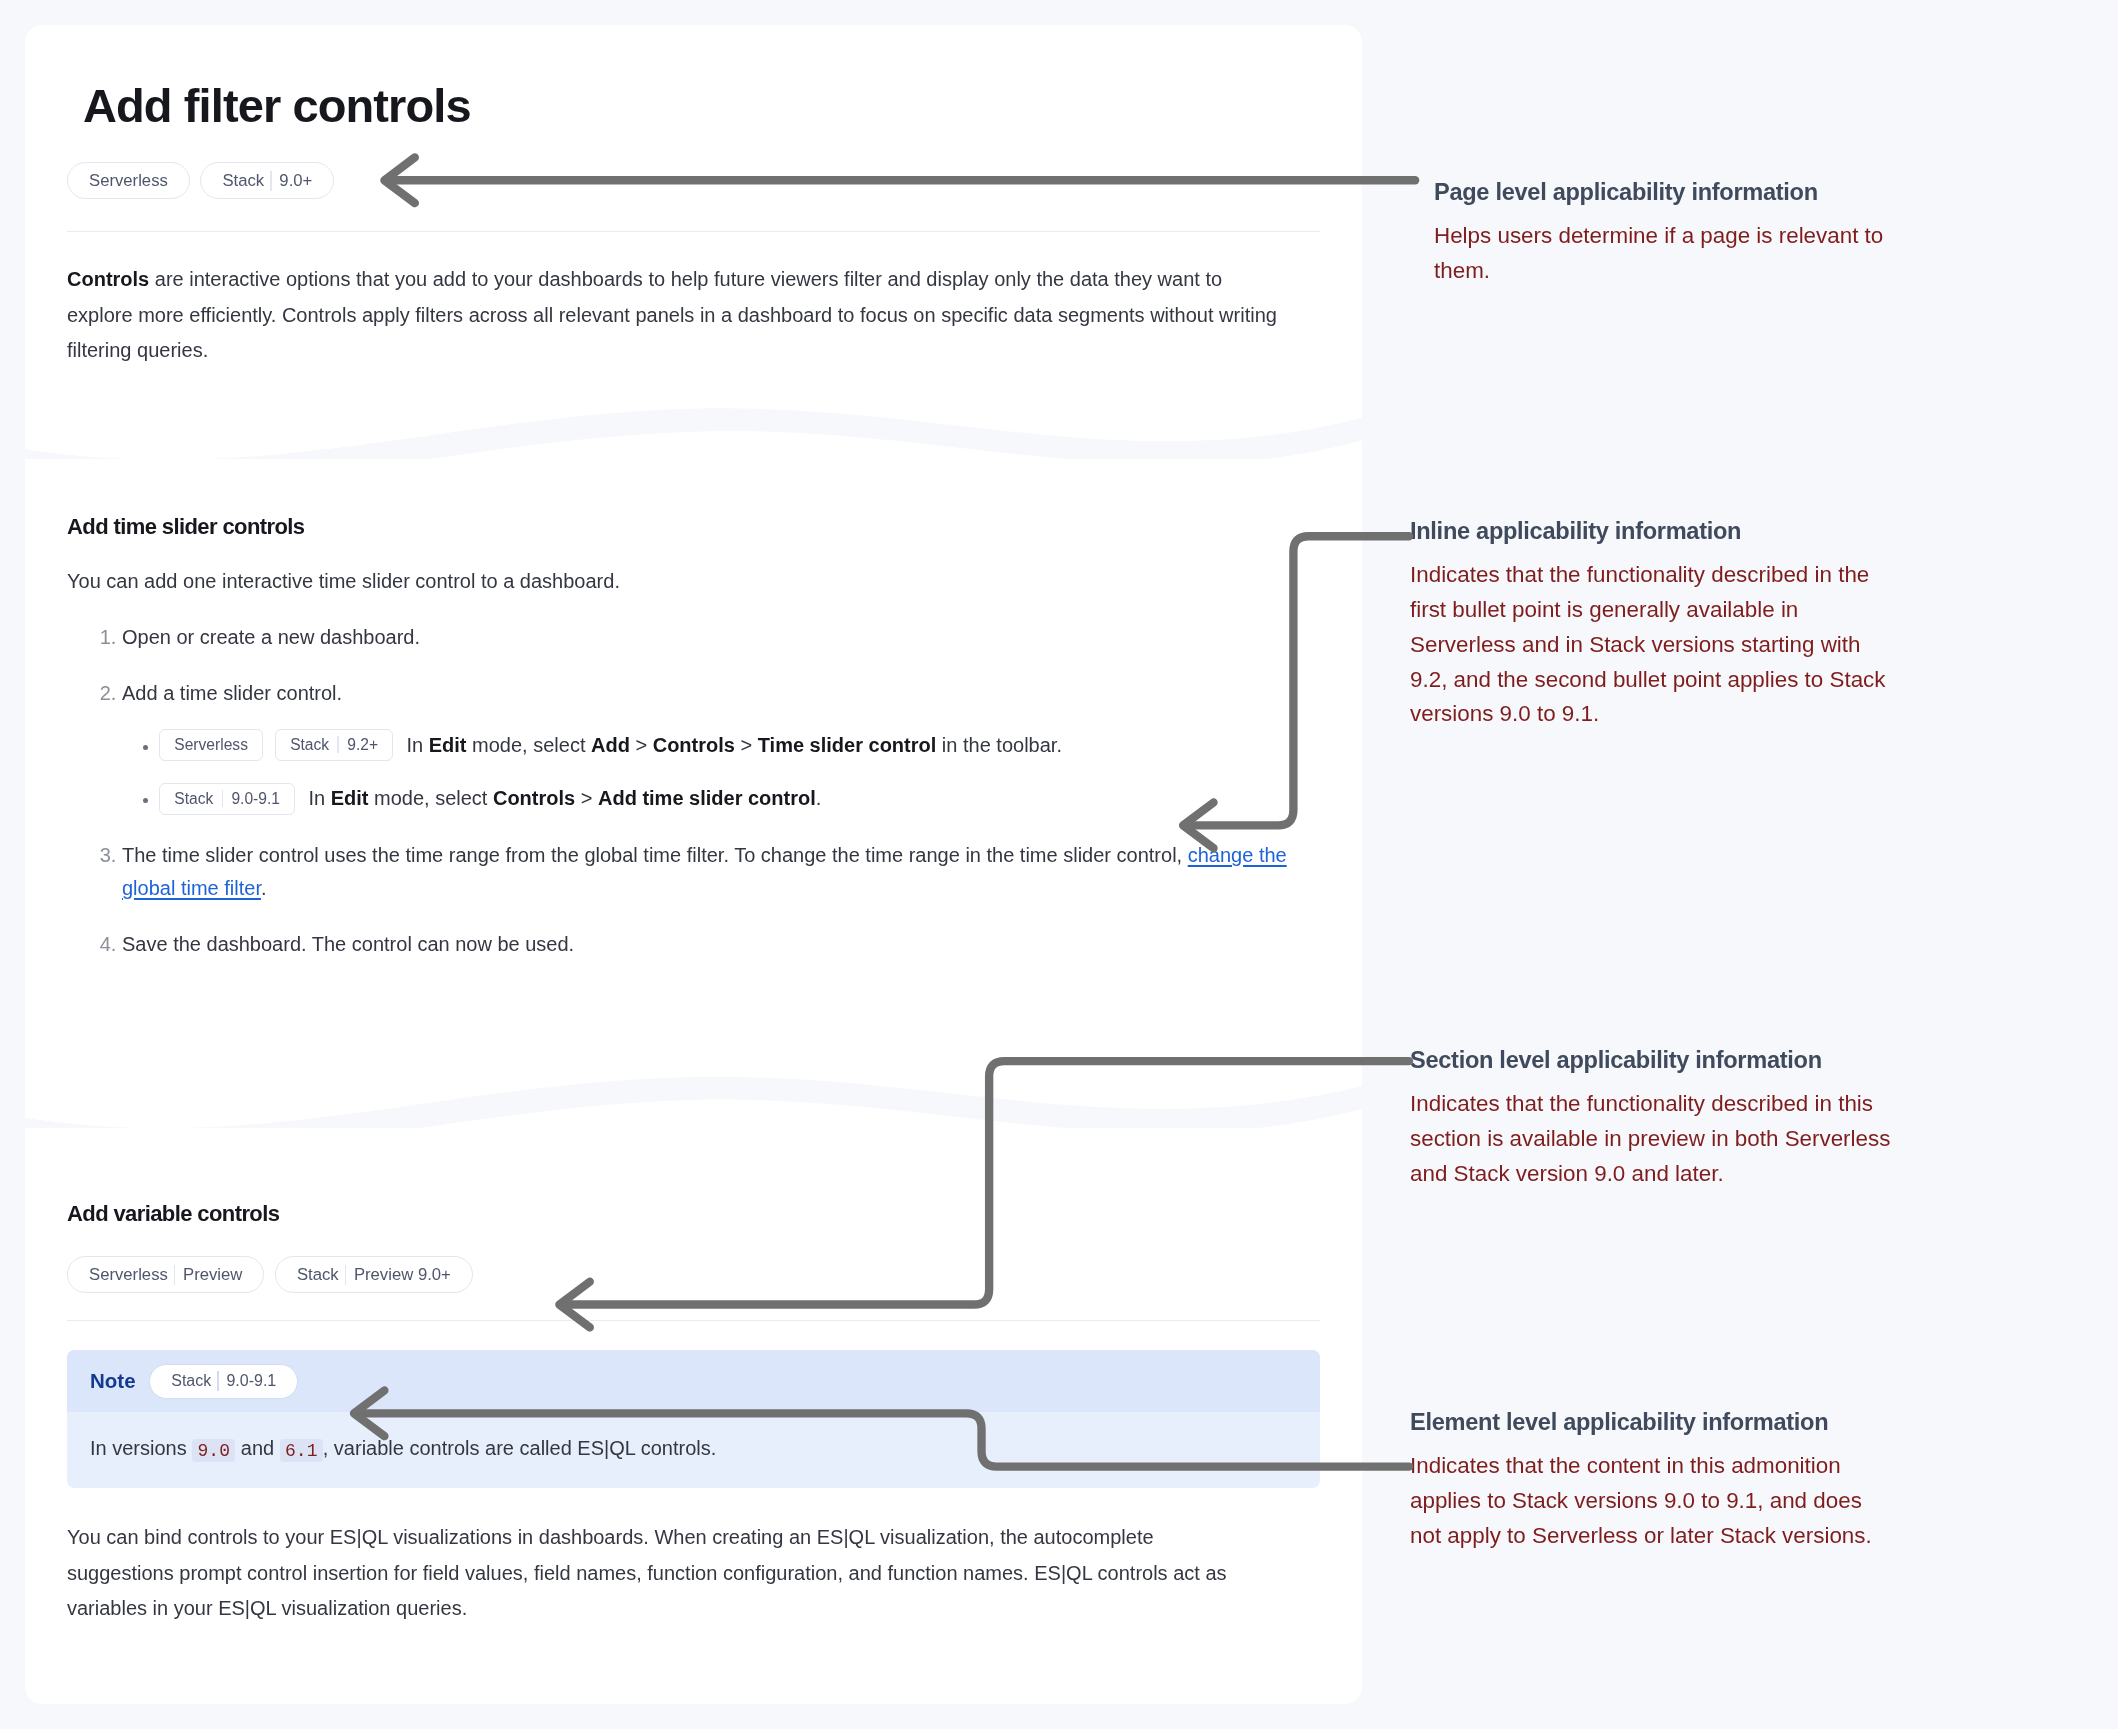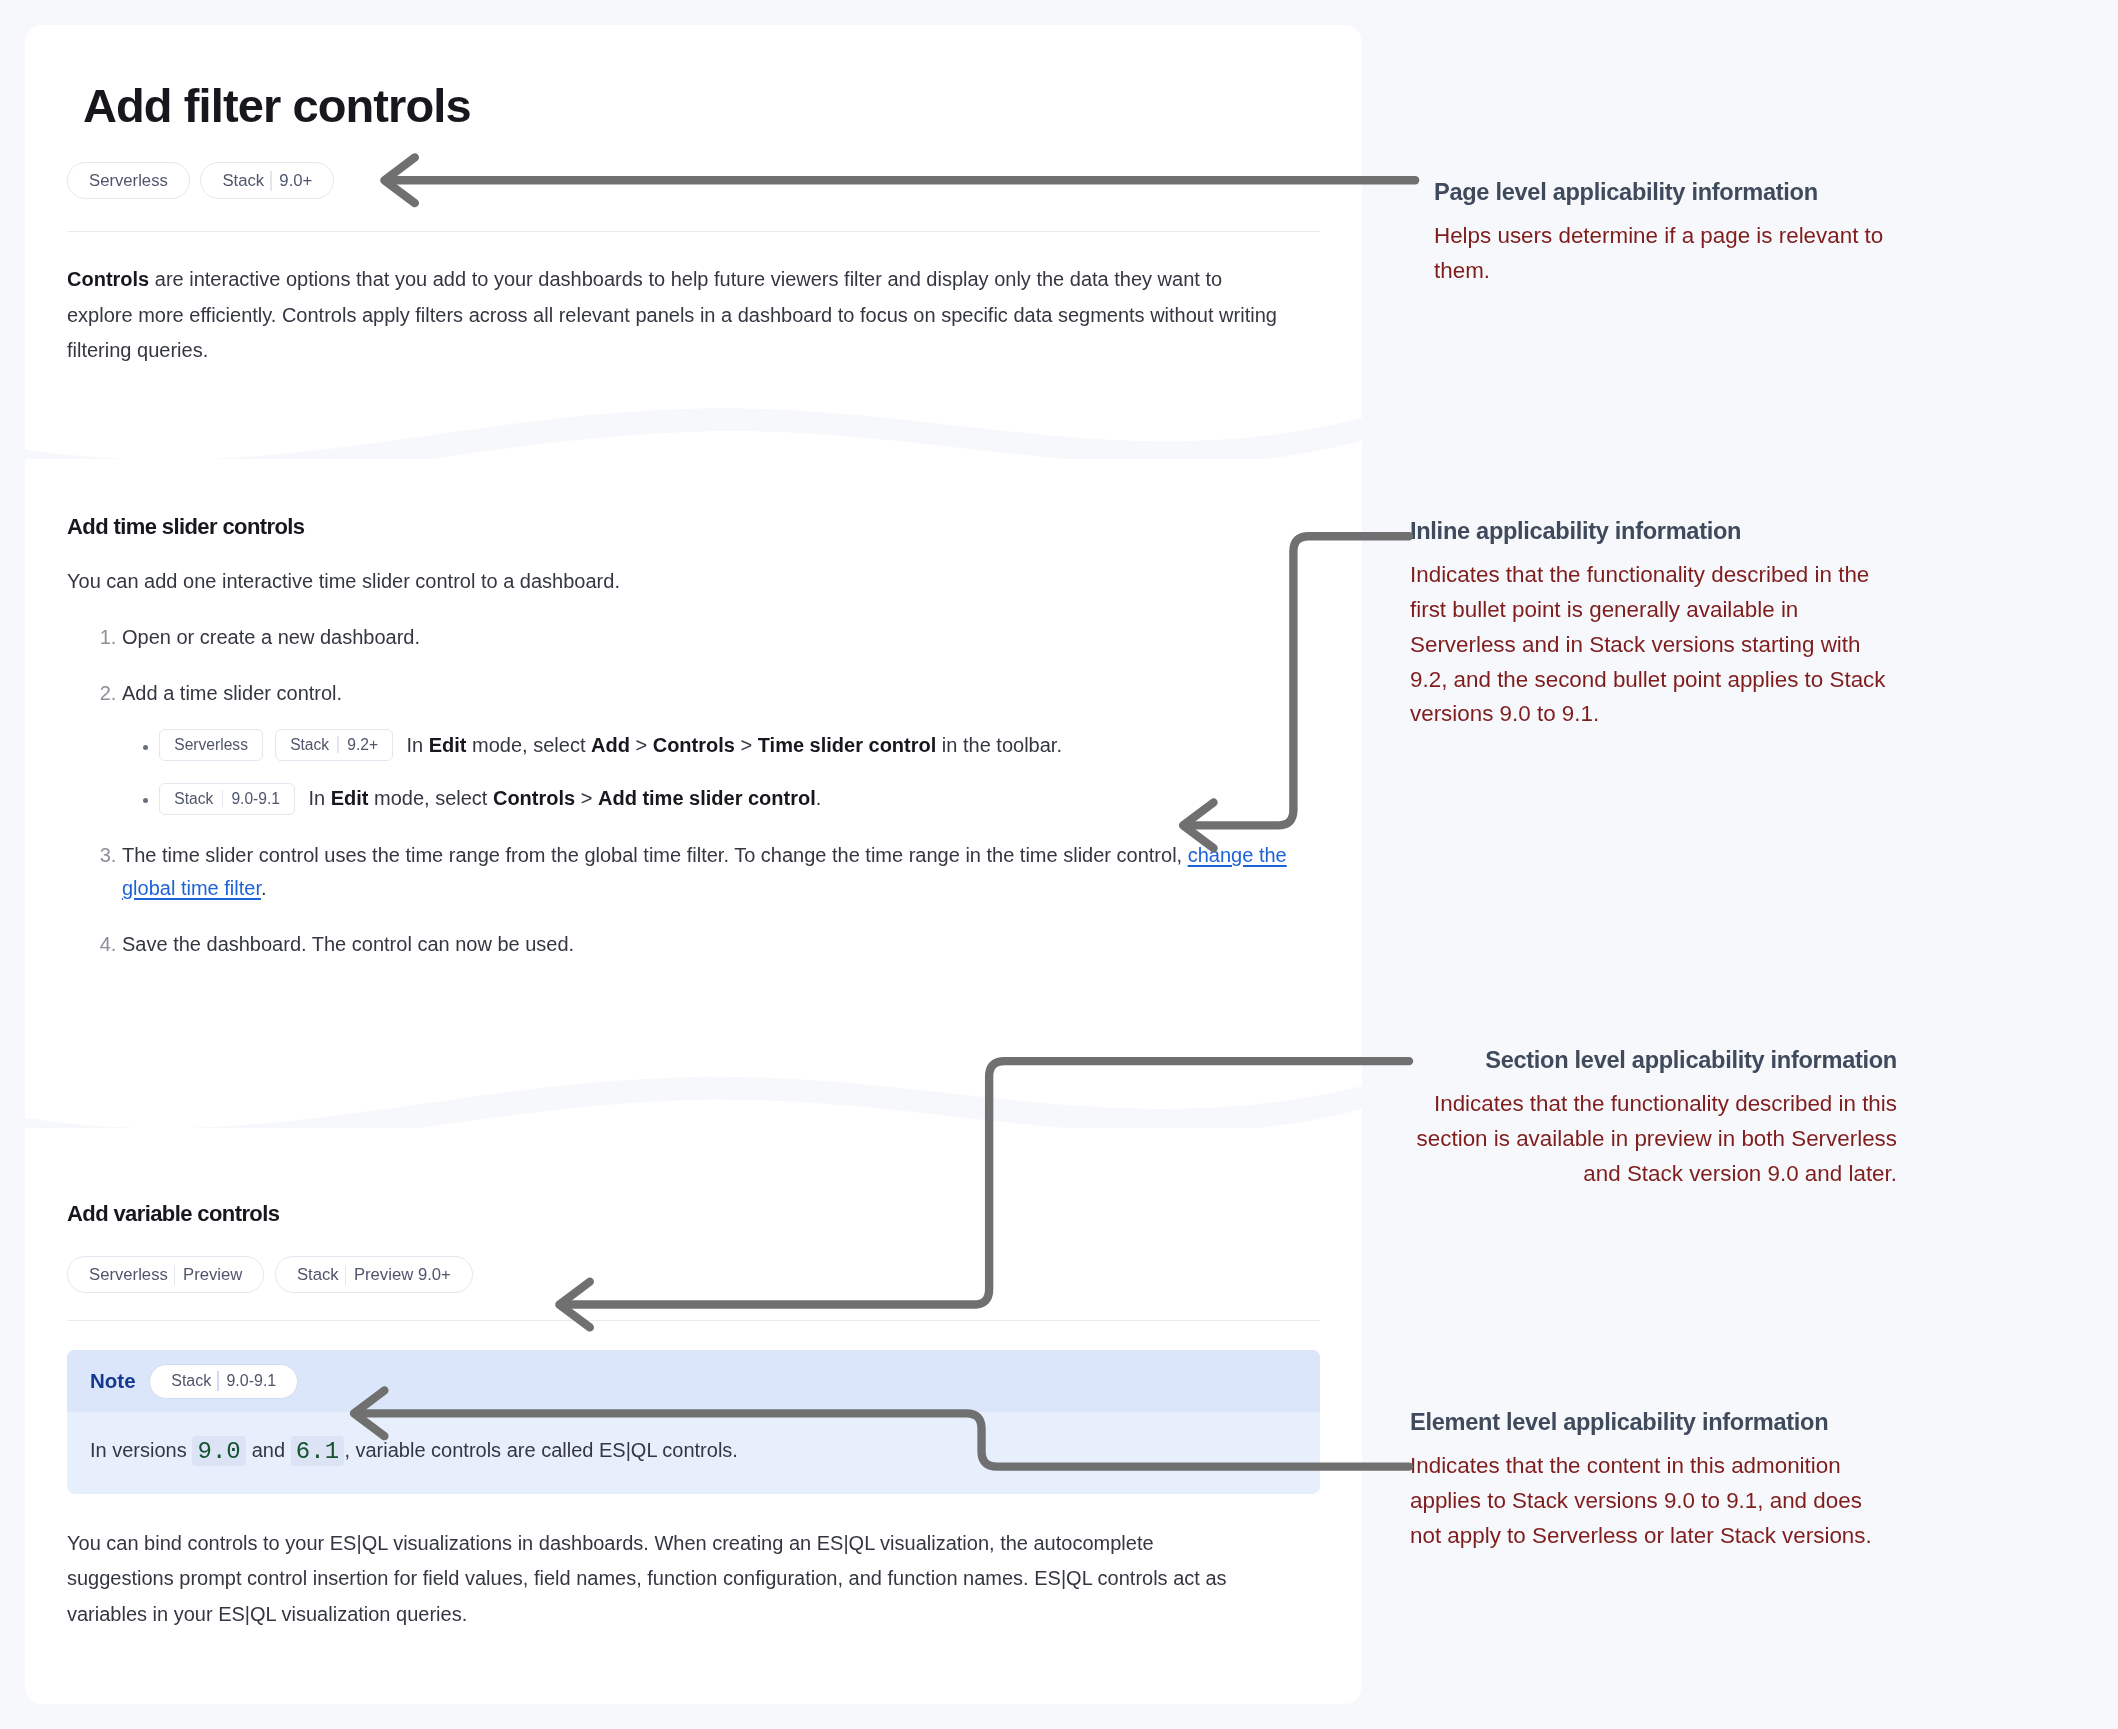--- a/index.html
+++ b/index.html
@@ -184,22 +184,22 @@
     padding: 20px 23px 23px 23px;
     font-size: 20px;
     line-height: 1.6;
     color: #343741;
   }
   code.inline-code {
     font-family: "Liberation Mono", monospace;
     background: #dbe3f4;
     border-radius: 3.8px;
     padding: 1.5px 5.3px;
-    font-size: 24px;
-    color: #14532d;
+    font-size: 18px;
+    color: #7f1d1d;
   }
 
   
   .annotation {
     position: absolute;
     width: 487px;
   }
   .ann-title {
     font-size: 23.6px;
     font-weight: 700;
@@ -353,21 +353,21 @@
 <div class="annotation" style="left:1434px; top:154px;margin-top:24px;">
   <div class="ann-title">Page level applicability information</div>
   <div class="ann-body">Helps users determine if a page is relevant to them.</div>
 </div>
 
 <div class="annotation" style="left:1410px; top:517px;">
   <div class="ann-title">Inline applicability information</div>
   <div class="ann-body">Indicates that the functionality described in the first bullet point is generally available in Serverless and in Stack versions starting with 9.2, and the second bullet point applies to Stack versions 9.0 to 9.1.</div>
 </div>
 
-<div class="annotation" style="left:1410px; top:1046px;text-align:right;">
+<div class="annotation" style="left:1410px; top:1046px;">
   <div class="ann-title">Section level applicability information</div>
   <div class="ann-body">Indicates that the functionality described in this section is available in preview in both Serverless and Stack version 9.0 and later.</div>
 </div>
 
 <div class="annotation" style="left:1410px; top:1408px;">
   <div class="ann-title">Element level applicability information</div>
   <div class="ann-body">Indicates that the content in this admonition applies to Stack versions 9.0 to 9.1, and does not apply to Serverless or later Stack versions.</div>
 </div>
 
 <svg id="connectors" viewBox="0 0 2785 2273" xmlns="http://www.w3.org/2000/svg">

